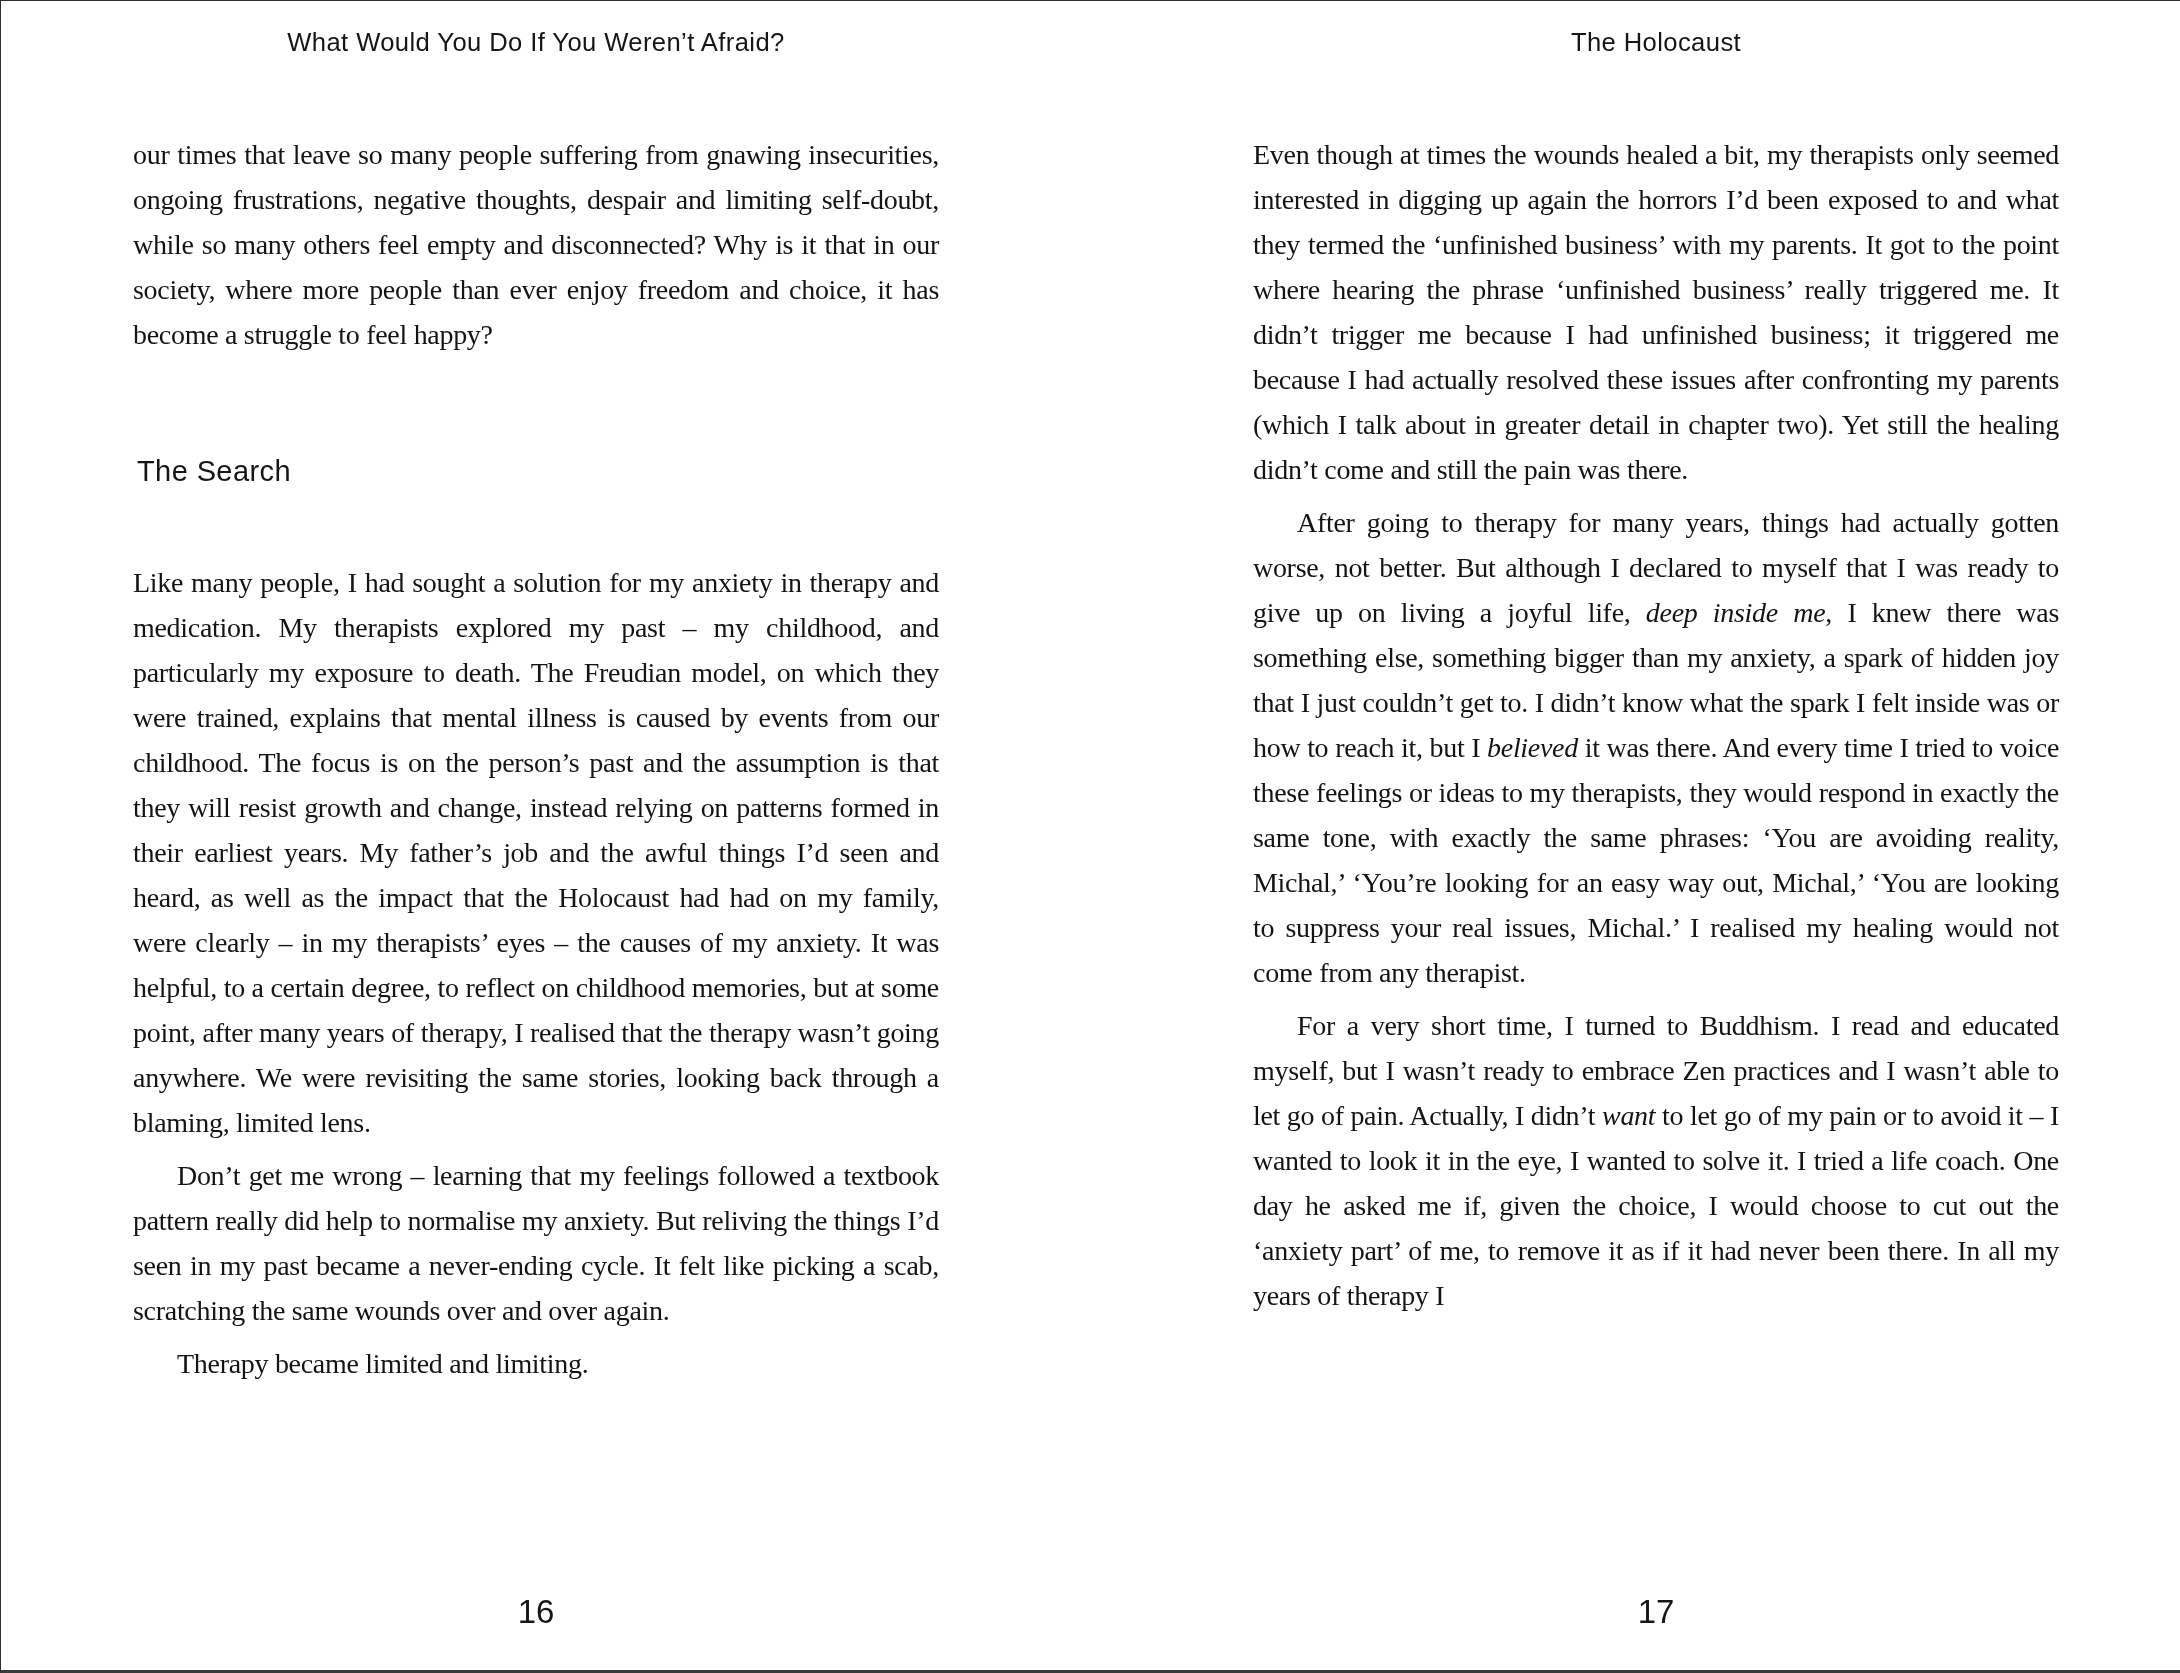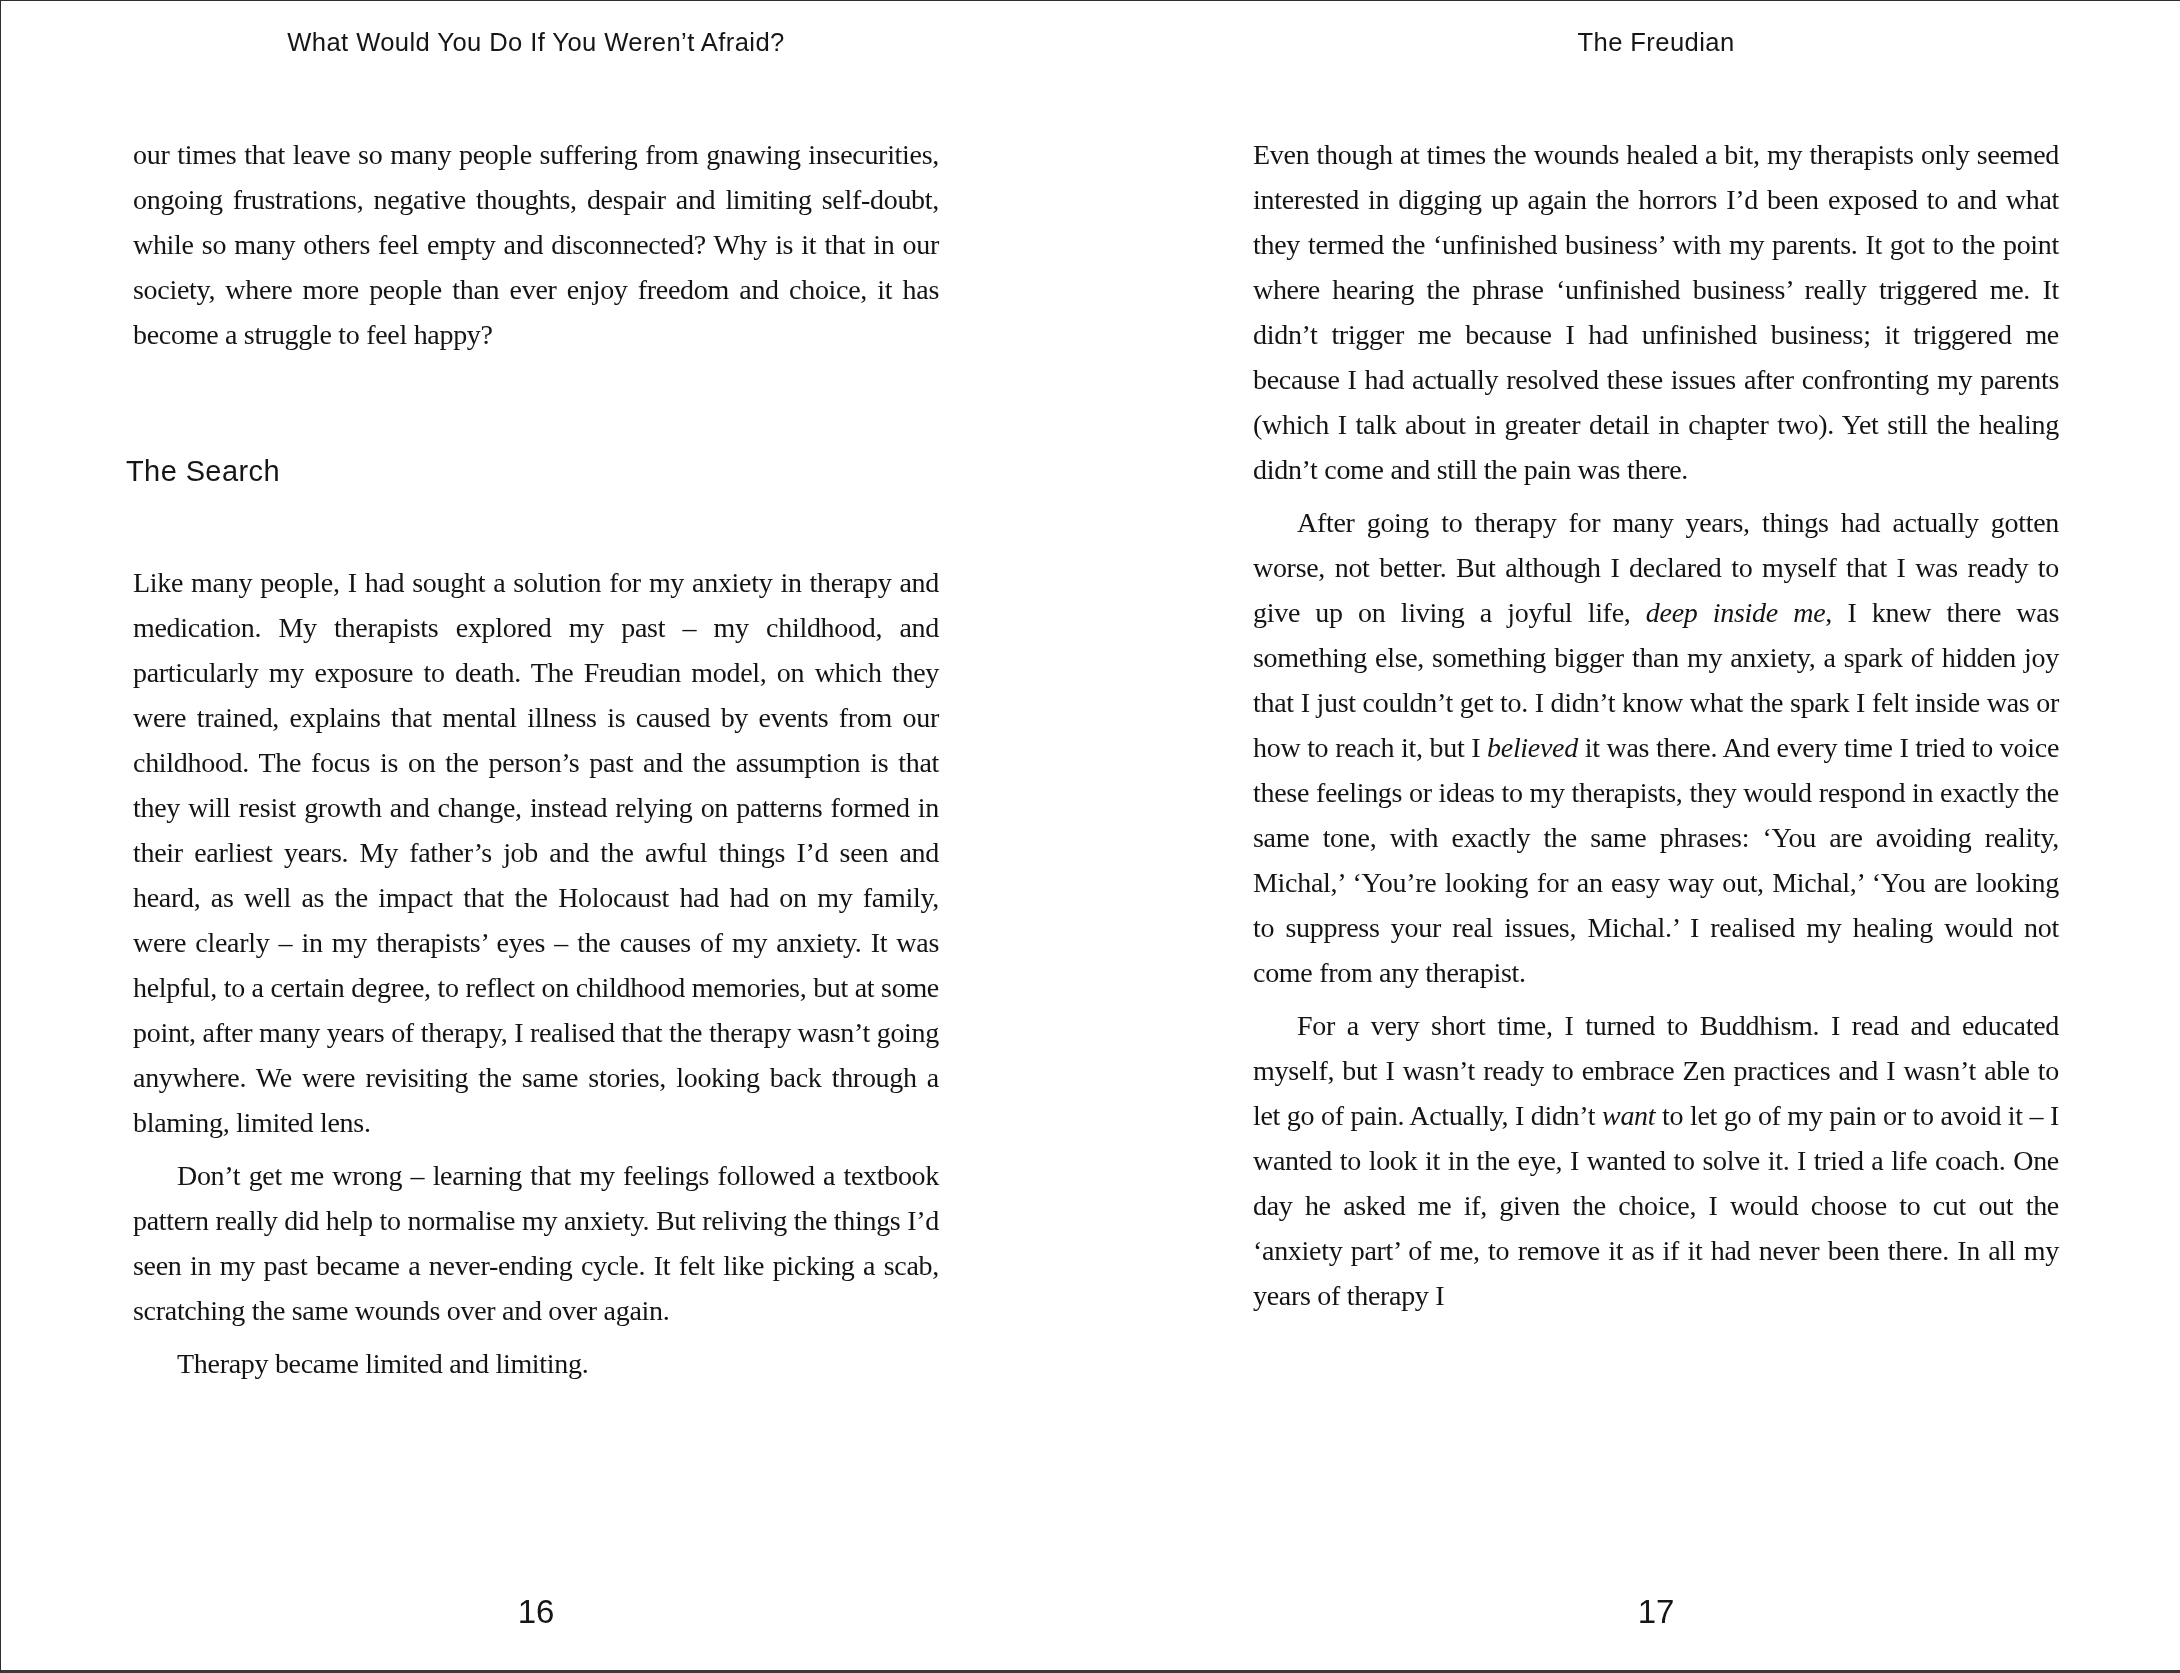--- a/index.html
+++ b/index.html
@@ -59,21 +59,21 @@
     color: #141414;
   }
   .body-para.indent { text-indent: 44px; }
   .body-para .italic { font-style: italic; }
   .section-heading {
     font-family: "Liberation Sans", sans-serif;
     font-weight: 400;
     font-size: 29px;
     letter-spacing: 0.4px;
     color: #161616;
-    margin: 98px 0 72px 1px;
+    margin: 98px 0 72px 12px;
   }
   .page-number {
     position: absolute;
     top: 1591px;
     left: 0;
     width: 100%;
     text-align: center;
     font-family: "Liberation Sans", sans-serif;
     font-weight: 400;
     font-size: 33px;
@@ -91,21 +91,21 @@
         <p class="body-para"><span>our times that leave so many people suffering from gnawing insecurities, ongoing frustrations, negative thoughts, despair and limiting self-doubt, while so many others feel empty and disconnected? Why is it that in our society, where more people than ever enjoy freedom and choice, it has become a struggle to feel happy?</span></p>
         <h2 class="section-heading">The Search</h2>
         <p class="body-para"><span>Like many people, I had sought a solution for my anxiety in therapy and medication. My therapists explored my past – my childhood, and particularly my exposure to death. The Freudian model, on which they were trained, explains that mental illness is caused by events from our childhood. The focus is on the person’s past and the assumption is that they will resist growth and change, instead relying on patterns formed in their earliest years. My father’s job and the awful things I’d seen and heard, as well as the impact that the Holocaust had had on my family, were clearly – in my therapists’ eyes – the causes of my anxiety. It was helpful, to a certain degree, to reflect on childhood memories, but at some point, after many years of therapy, I realised that the therapy wasn’t going anywhere. We were revisiting the same stories, looking back through a blaming, limited lens.</span></p>
         <p class="body-para indent"><span>Don’t get me wrong – learning that my feelings followed a textbook pattern really did help to normalise my anxiety. But reliving the things I’d seen in my past became a never-ending cycle. It felt like picking a scab, scratching the same wounds over and over again.</span></p>
         <p class="body-para indent"><span>Therapy became limited and limiting.</span></p>
       </div>
     <div class="page-number">16</div>
   </div>
 
   <div class="page right">
-    <div class="running-header">The Freudian</div>
+    <div class="running-header">The Holocaust</div>
     <div class="page-body">
         <p class="body-para"><span>Even though at times the wounds healed a bit, my therapists only seemed interested in digging up again the horrors I’d been exposed to and what they termed the ‘unfinished business’ with my parents. It got to the point where hearing the phrase ‘unfinished business’ really triggered me. It didn’t trigger me because I had unfinished business; it triggered me because I had actually resolved these issues after confronting my parents (which I talk about in greater detail in chapter two). Yet still the healing didn’t come and still the pain was there.</span></p>
         <p class="body-para indent"><span>After going to therapy for many years, things had actually gotten worse, not better. But although I declared to myself that I was ready to give up on living a joyful life, </span><span class="italic">deep inside me</span><span>, I knew there was something else, something bigger than my anxiety, a spark of hidden joy that I just couldn’t get to. I didn’t know what the spark I felt inside was or how to reach it, but I </span><span class="italic">believed</span><span> it was there. And every time I tried to voice these feelings or ideas to my therapists, they would respond in exactly the same tone, with exactly the same phrases: ‘You are avoiding reality, Michal,’ ‘You’re looking for an easy way out, Michal,’ ‘You are looking to suppress your real issues, Michal.’ I realised my healing would not come from any therapist.</span></p>
         <p class="body-para indent"><span>For a very short time, I turned to Buddhism. I read and educated myself, but I wasn’t ready to embrace Zen practices and I wasn’t able to let go of pain. Actually, I didn’t </span><span class="italic">want</span><span> to let go of my pain or to avoid it – I wanted to look it in the eye, I wanted to solve it. I tried a life coach. One day he asked me if, given the choice, I would choose to cut out the ‘anxiety part’ of me, to remove it as if it had never been there. In all my years of therapy I</span></p>
       </div>
     <div class="page-number">17</div>
   </div>
 
 </div>
 

